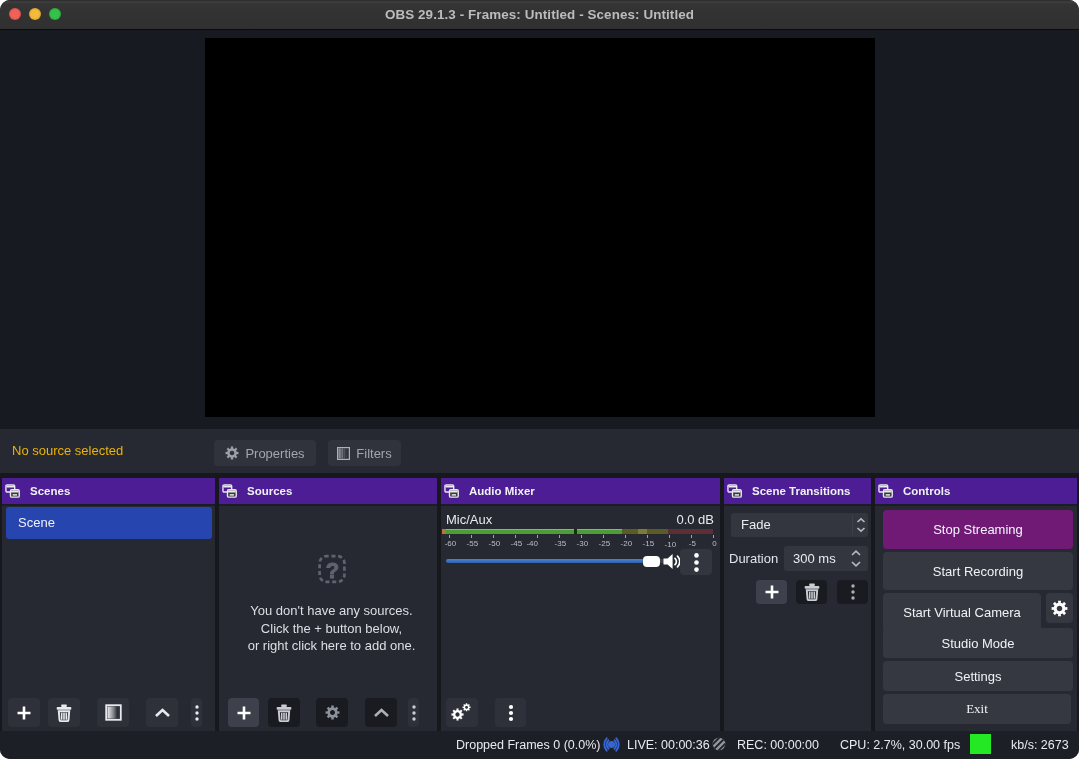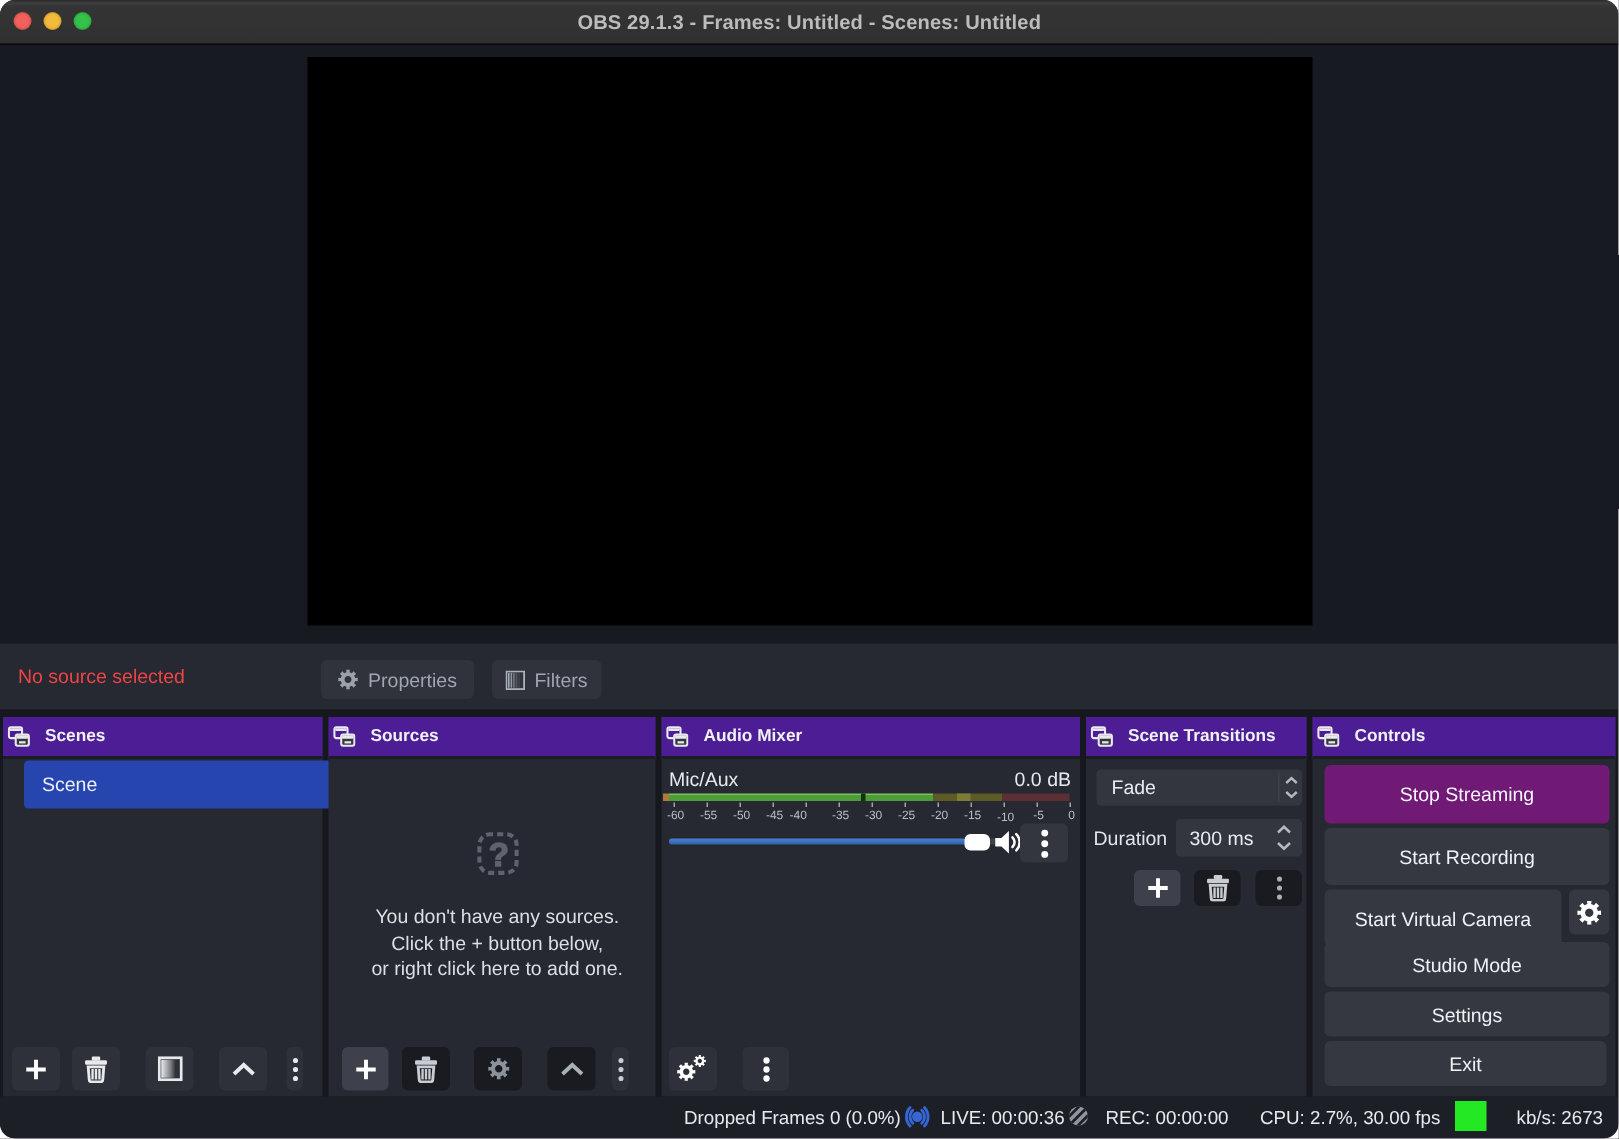--- a/index.html
+++ b/index.html
@@ -7,21 +7,21 @@
   #win{position:absolute;left:0;top:0;width:1079px;height:759px;background:#181a22;border-radius:10px;overflow:hidden;}
   .abs{position:absolute;}
   
   #titlebar{left:0;top:0;width:1079px;height:29px;background:linear-gradient(#2a2a2a 0,#3f3f3f 2px,#343434 4px,#303030 100%);border-bottom:1px solid #0c0c0e;}
   #titlebar .title{width:100%;text-align:center;top:7px;font-size:13.4px;font-weight:bold;color:#bcbcbc;letter-spacing:0.1px;}
   .light{width:12px;height:12px;border-radius:50%;top:8px;box-shadow:inset 0 0 2px rgba(0,0,0,0.35);}
   
   #canvas{left:205px;top:38px;width:670px;height:379px;background:#000;}
   
   #band{left:0;top:429px;width:1079px;height:44px;background:#262932;}
-  #band .nss{left:12px;top:14px;font-size:13px;color:#ef4444;}
+  #band .nss{left:12px;top:14px;font-size:13px;color:#eab308;}
   .bandbtn{top:11px;height:26px;border-radius:4px;background:#30333c;color:#9fa6b0;font-size:13px;display:flex;align-items:center;justify-content:center;gap:6px;}
   
   #lower{left:0;top:473px;width:1079px;height:258px;background:#16181e;}
   .panel{top:5px;bottom:0;background:#262932;}
   .phead{left:0;top:0;right:0;height:26px;background:#4c1d95;border-bottom:2px solid #1b1d24;}
   .phead .ptitle{left:28px;top:7px;font-size:11.5px;font-weight:bold;color:#eff1f4;}
   .phead svg{left:2px;top:5px;}
   
   #status{left:0;top:731px;width:1079px;height:28px;background:#1d1f27;font-size:12.5px;color:#e8eaee;}
   #status div{top:7px;}
@@ -74,21 +74,21 @@
       <div class="abs phead">
           <svg class="abs" style="left:3px;top:6px" width="15" height="14" viewBox="0 0 17 16">
             <rect x="1" y="1" width="10" height="8.2" rx="1.4" fill="none" stroke="#e8e9ec" stroke-width="1.6"></rect>
             <rect x="1.7" y="1.7" width="8.6" height="2.2" rx="0.6" fill="#e8e9ec"></rect>
             <rect x="6.2" y="6.6" width="10" height="8.4" rx="1.4" fill="#343640" stroke="#e8e9ec" stroke-width="1.6"></rect>
             <rect x="6.9" y="7.3" width="8.6" height="2.4" rx="0.6" fill="#e8e9ec"></rect>
             <rect x="8.7" y="11.6" width="5" height="1.7" fill="#e8e9ec"></rect>
           </svg>
           <div class="abs ptitle">Scenes</div>
         </div>
-      <div class="abs" style="left:4px;top:29px;width:206px;height:32px;background:#2645ae;border-radius:3px;margin-left:10px;">
+      <div class="abs" style="left:4px;top:29px;width:206px;height:32px;background:#2645ae;border-radius:3px;">
         <div class="abs" style="left:12px;top:8px;font-size:13px;color:#eef1fb;">Scene</div>
       </div>
       <div class="abs" id="scenes-toolbar" style="left:0;top:220px;width:211px;height:29px;">
           <div class="tb" style="left:6px;top:0;width:32px;">
             <svg width="16" height="16" viewBox="0 0 16 16">
               <path d="M8 1.5 V14.5 M1.5 8 H14.5" stroke="#ffffff" stroke-width="2.6"></path>
             </svg>
           </div>
           <div class="tb" style="left:46px;top:0;width:32px;">
             <svg width="16" height="18" viewBox="0 0 16 18">
@@ -325,21 +325,21 @@
       <div class="abs cbtn" style="left:8px;top:32px;width:190px;height:39px;background:#701a75;color:#f4f6ff;">Stop Streaming</div>
       <div class="abs cbtn" style="left:8px;top:74px;width:190px;height:38px;">Start Recording</div>
       <div class="abs cbtn" style="left:8px;top:115px;width:158px;height:38px;">Start Virtual Camera</div>
       <div class="abs cbtn" style="left:171px;top:115px;width:27px;height:30px;">
           <svg width="17" height="17" viewBox="0 0 14 14">
             <path fill-rule="evenodd" fill="#ffffff" d="M13.48,5.76 L13.48,8.24 L11.79,8.01 L11.11,9.67 L12.46,10.71 L10.71,12.46 L9.67,11.11 L8.01,11.79 L8.24,13.48 L5.76,13.48 L5.99,11.79 L4.33,11.11 L3.29,12.46 L1.54,10.71 L2.89,9.67 L2.21,8.01 L0.52,8.24 L0.52,5.76 L2.21,5.99 L2.89,4.33 L1.54,3.29 L3.29,1.54 L4.33,2.89 L5.99,2.21 L5.76,0.52 L8.24,0.52 L8.01,2.21 L9.67,2.89 L10.71,1.54 L12.46,3.29 L11.11,4.33 L11.79,5.99 Z M9.30,7.00 L9.12,6.12 L8.63,5.37 L7.88,4.88 L7.00,4.70 L6.12,4.88 L5.37,5.37 L4.88,6.12 L4.70,7.00 L4.88,7.88 L5.37,8.63 L6.12,9.12 L7.00,9.30 L7.88,9.12 L8.63,8.63 L9.12,7.88 L9.30,7.00 Z"></path>
           </svg>
         </div>
       <div class="abs cbtn" style="left:8px;top:150px;width:190px;height:30px;">Studio Mode</div>
       <div class="abs cbtn" style="left:8px;top:183px;width:190px;height:30px;">Settings</div>
-      <div class="abs cbtn" style="left:8px;top:216px;width:188px;height:30px;">Exit</div>
+      <div class="abs cbtn" style="left:8px;top:216px;width:188px;height:30px;font-family:Liberation Serif, serif;">Exit</div>
     </div>
   </div>
 
   <div id="status" class="abs">
     <div class="abs txt" style="left:456px;">Dropped Frames 0 (0.0%)</div>
     <div class="abs" style="left:601px;top:5px;"><svg width="21" height="17" viewBox="0 0 21 17">
           <circle cx="10.5" cy="8.5" r="3.5" fill="#3566d4"></circle>
           <path d="M7.5 4.2 A6 6 0 0 0 7.5 12.8 M5.7 2.3 A9.2 9.2 0 0 0 5.7 14.7" fill="none" stroke="#3566d4" stroke-width="1.9" stroke-linecap="round"></path>
           <path d="M13.5 4.2 A6 6 0 0 1 13.5 12.8 M15.3 2.3 A9.2 9.2 0 0 1 15.3 14.7" fill="none" stroke="#3566d4" stroke-width="1.9" stroke-linecap="round"></path>
         </svg></div>

